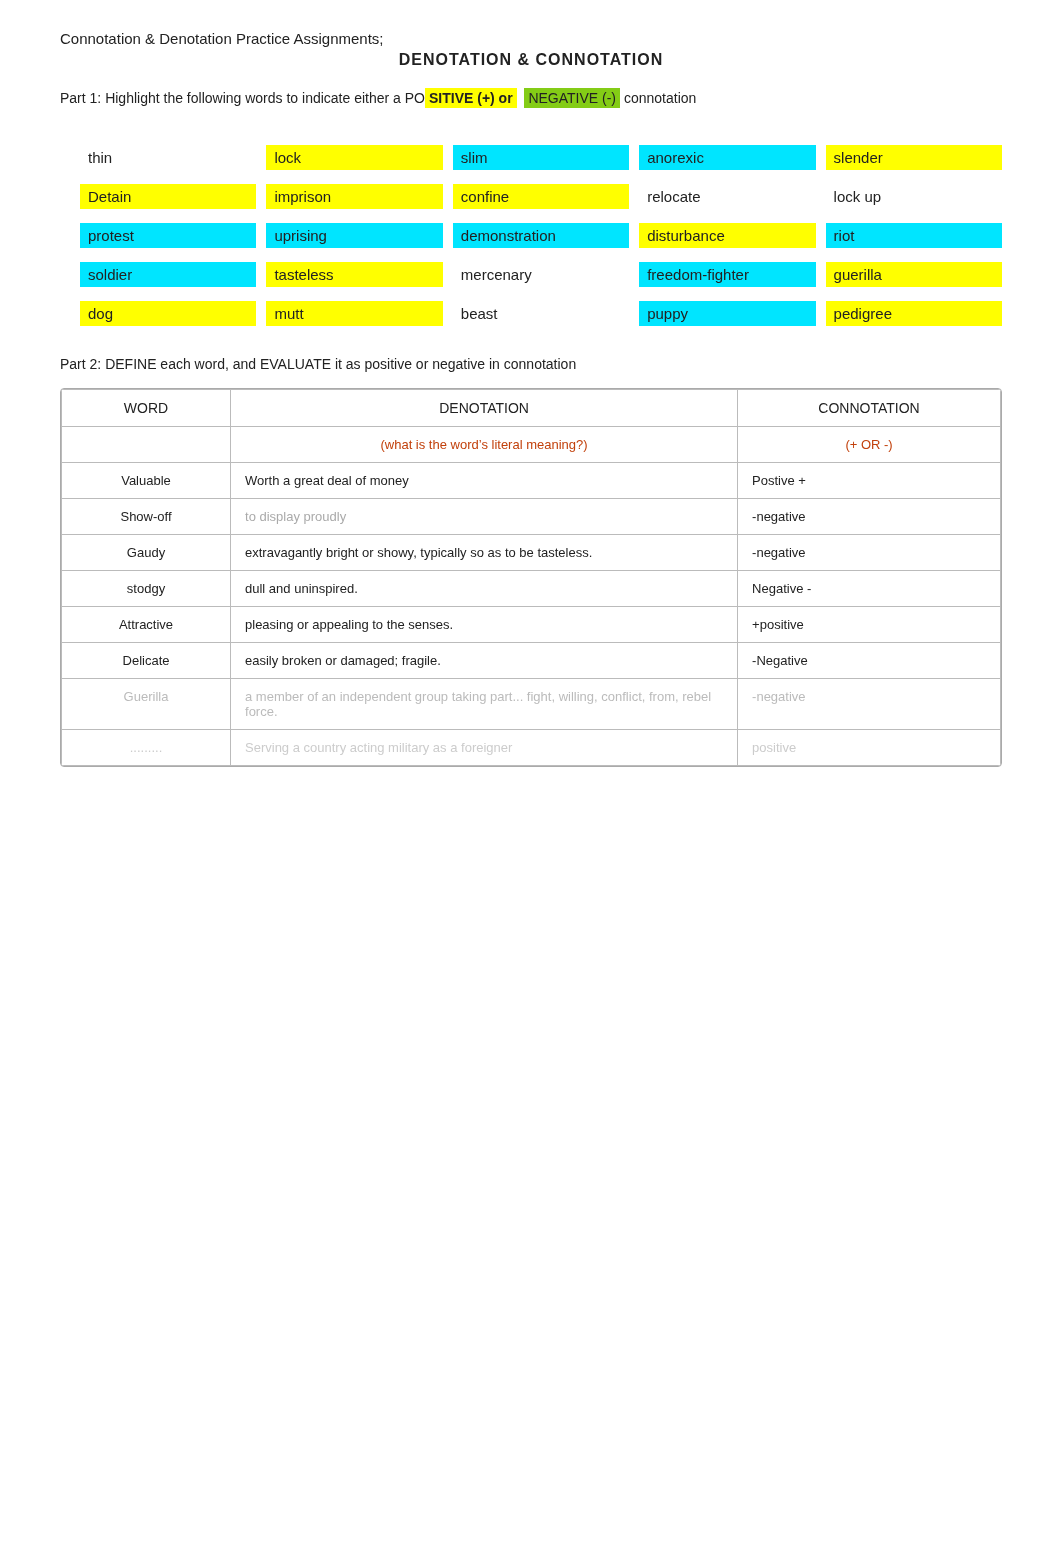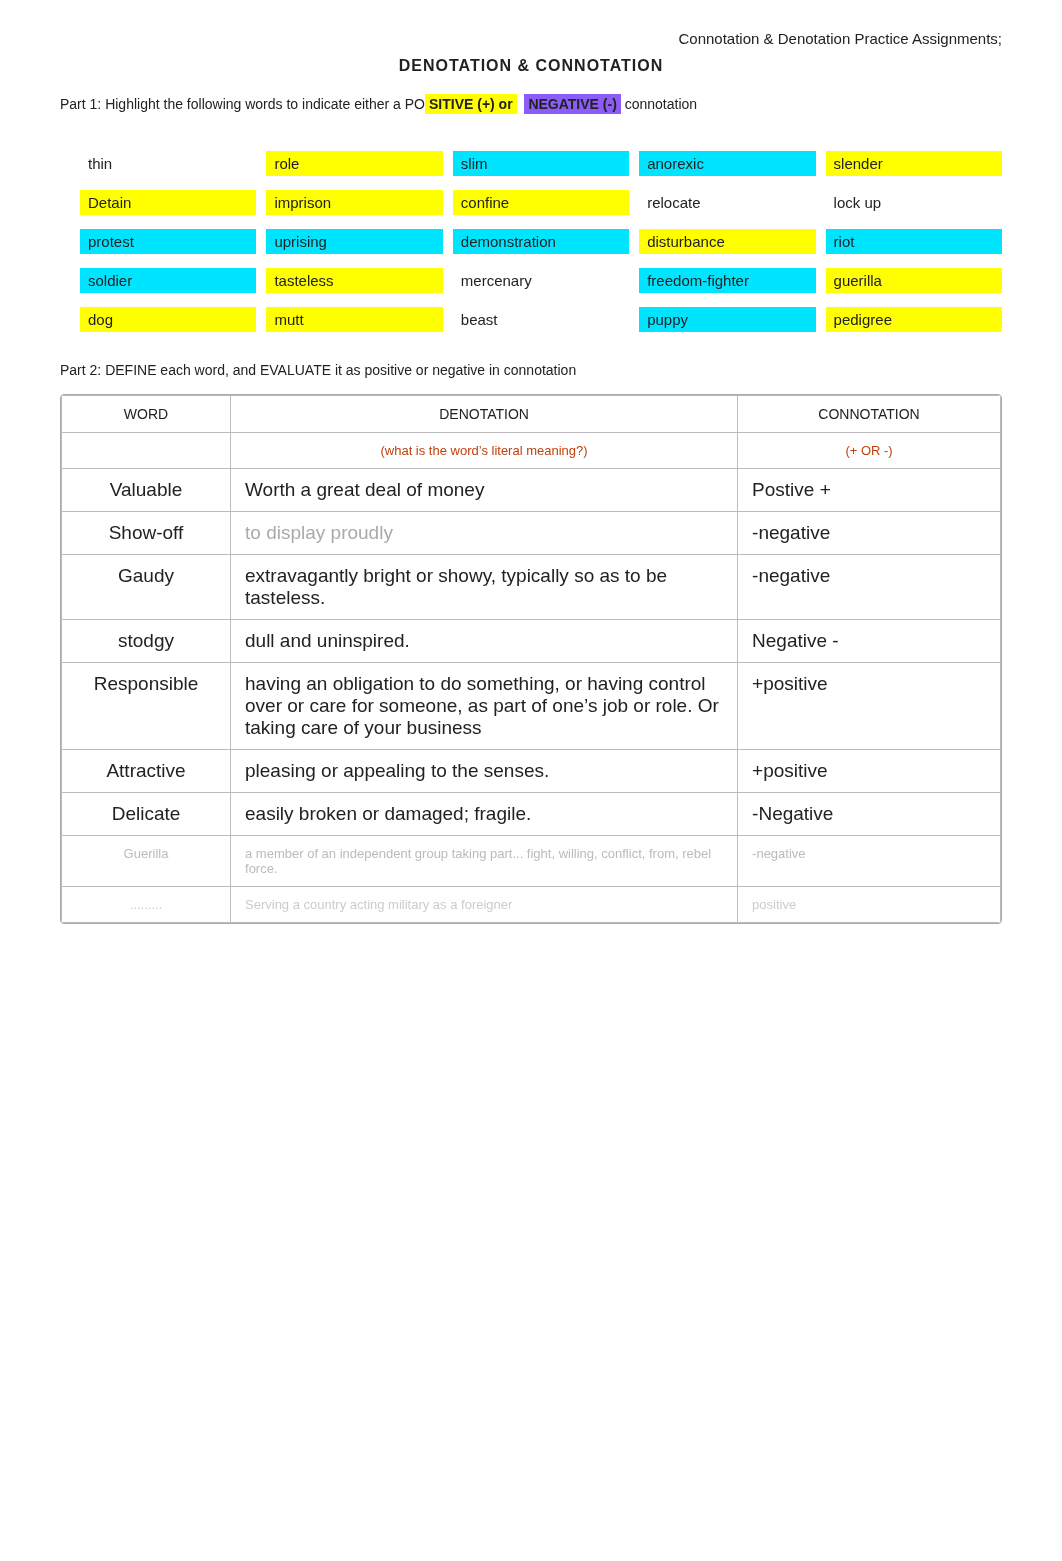--- a/index.html
+++ b/index.html
@@ -6,45 +6,45 @@
     body {
       background: #fff;
       font-family: Arial, sans-serif;
       font-size: 14px;
       color: #222;
       width: 1062px;
       min-height: 1561px;
       padding: 30px 60px;
     }
     .page-title {
-      text-align: right;
+      text-align: left;
       font-size: 15px;
-      margin-bottom: 10px;
+      margin-bottom: 4px;
     }
     .section-title {
       text-align: center;
       font-size: 16px;
       font-weight: bold;
       margin-bottom: 18px;
       letter-spacing: 1px;
     }
     .part1-instruction {
       font-size: 14px;
       margin-bottom: 18px;
       line-height: 1.6;
     }
     .highlight-positive {
       background-color: #ffff00;
       padding: 2px 4px;
       font-weight: bold;
     }
     .highlight-negative {
-      background-color: #8b5cf6;
+      background-color: #84cc16;
       padding: 2px 4px;
-      font-weight: bold;
+      font-weight: normal;
     }
     .words-grid {
       display: grid;
       grid-template-columns: repeat(5, 1fr);
       gap: 14px 10px;
       margin-bottom: 30px;
       padding-left: 20px;
       margin-top: 36px;
     }
     .word-item {
@@ -73,21 +73,21 @@
       padding: 10px 14px;
       vertical-align: top;
     }
     table th {
       text-align: center;
       font-weight: normal;
       font-size: 14px;
       background: #fff;
     }
     table td {
-      font-size: 19px;
+      font-size: 13px;
     }
     .col-word { width: 18%; text-align: center; }
     .col-denotation { width: 54%; }
     .col-connotation { width: 28%; }
     .subheader-row th {
       font-size: 13px;
       color: #c2410c;
       font-style: normal;
     }
     .blurred-row td {
@@ -105,21 +105,21 @@
 <div class="page-title">Connotation &amp; Denotation Practice Assignments;</div>
 
 <div class="section-title">DENOTATION &amp; CONNOTATION</div>
 
 <div class="part1-instruction">
   <span>Part 1:</span><span> Highlight the following words to indicate either a PO</span><span class="highlight-positive">SITIVE (+) or</span>&nbsp;&nbsp;<span class="highlight-negative">NEGATIVE (-)</span><span> connotation</span>
 </div>
 
 <div class="words-grid" id="words-grid">
     <div class="word-item">thin</div>
-    <div class="word-item bg-yellow">role</div>
+    <div class="word-item bg-yellow">lock</div>
     <div class="word-item bg-cyan">slim</div>
     <div class="word-item bg-cyan">anorexic</div>
     <div class="word-item bg-yellow">slender</div>
     <div class="word-item bg-yellow">Detain</div>
     <div class="word-item bg-yellow">imprison</div>
     <div class="word-item bg-yellow">confine</div>
     <div class="word-item">relocate</div>
     <div class="word-item">lock up</div>
     <div class="word-item bg-cyan">protest</div>
     <div class="word-item bg-cyan">uprising</div>
@@ -169,25 +169,20 @@
           <td class="col-word">Gaudy</td>
           <td class="col-denotation">extravagantly bright or showy, typically so as to be tasteless.</td>
           <td class="col-connotation">-negative</td>
         </tr>
         <tr>
           <td class="col-word">stodgy</td>
           <td class="col-denotation">dull and uninspired.</td>
           <td class="col-connotation">Negative -</td>
         </tr>
         <tr>
-          <td class="col-word">Responsible</td>
-          <td class="col-denotation">having an obligation to do something, or having control over or care for someone, as part of one’s job or role. Or taking care of your business</td>
-          <td class="col-connotation">+positive</td>
-        </tr>
-        <tr>
           <td class="col-word">Attractive</td>
           <td class="col-denotation">pleasing or appealing to the senses.</td>
           <td class="col-connotation">+positive</td>
         </tr>
         <tr>
           <td class="col-word">Delicate</td>
           <td class="col-denotation">easily broken or damaged; fragile.</td>
           <td class="col-connotation">-Negative</td>
         </tr>
         <tr class="blurred-row">

